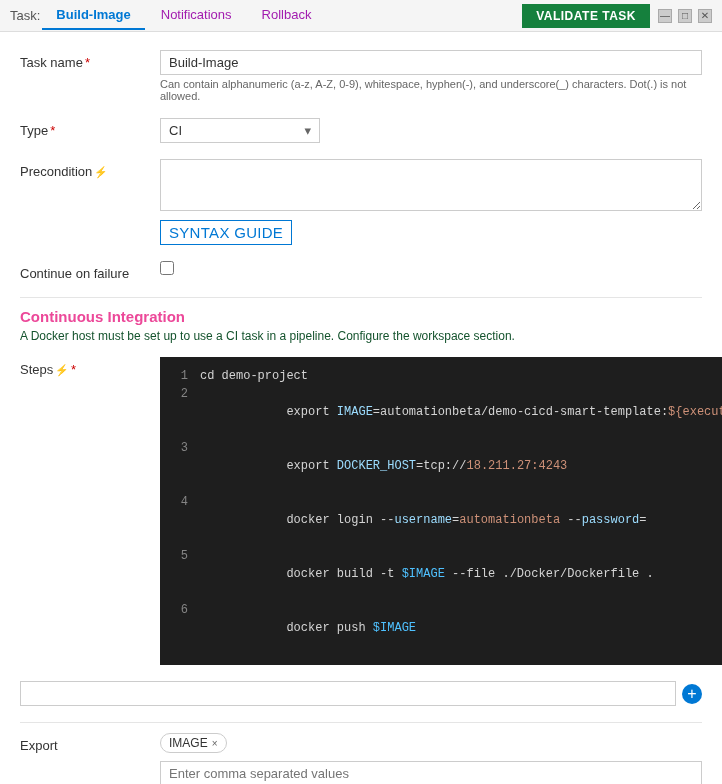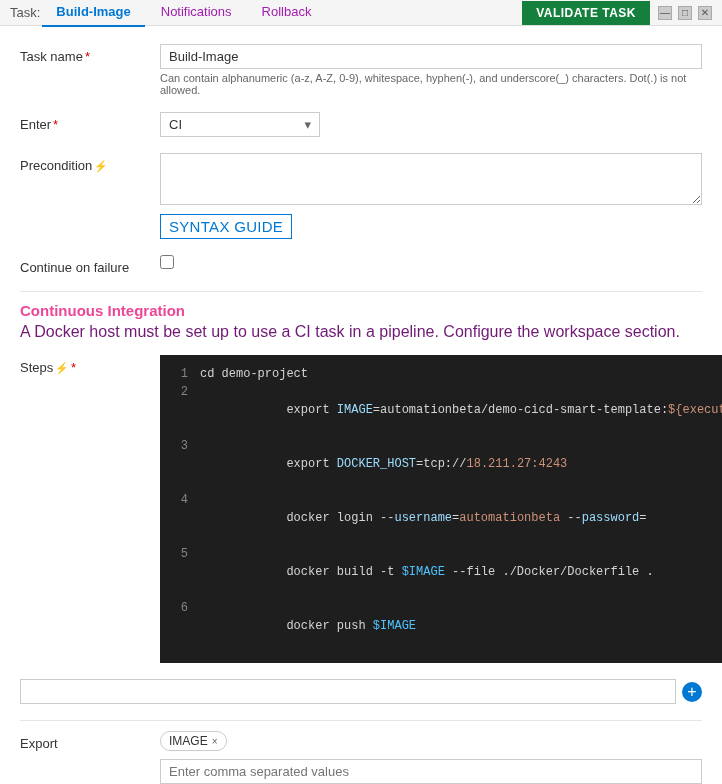--- a/index.html
+++ b/index.html
@@ -5,21 +5,21 @@
     * { box-sizing: border-box; margin: 0; padding: 0; }
     body { font-family: Arial, sans-serif; font-size: 13px; color: #333; background: #fff; width: 722px; min-height: 784px; overflow-x: hidden; }
 
     
     .header {
       display: flex;
       align-items: center;
       background: #f5f5f5;
       border-bottom: 1px solid #ddd;
       padding: 0 10px;
-      height: 26px;
+      height: 32px;
     }
     .tab {
       padding: 6px 14px;
       font-size: 13px;
       cursor: pointer;
       color: #a21caf;
       border-bottom: 2px solid transparent;
       margin-right: 2px;
     }
     .tab.active {
@@ -143,22 +143,22 @@
     }
 
     
     .section-title {
       font-size: 15px;
       font-weight: bold;
       color: #ec4899;
       margin-bottom: 4px;
     }
     .section-desc {
-      font-size: 16px;
-      color: #701a75;
+      font-size: 12px;
+      color: #14532d;
       margin-bottom: 14px;
     }
 
     
     .code-editor {
       background: #1e1e1e;
       color: #d4d4d4;
       font-family: 'Courier New', monospace;
       font-size: 12px;
       padding: 10px 0;
@@ -272,21 +272,21 @@
       <span>Task name</span><span class="required">*</span>
     </div>
     <div class="form-field">
       <input type="text" value="Build-Image" style="">
       <div class="hint-text">Can contain alphanumeric (a-z, A-Z, 0-9), whitespace, hyphen(-), and underscore(_) characters. Dot(.) is not allowed.</div>
     </div>
   </div>
 
   <div class="form-row">
     <div class="form-label">
-      <span>Enter</span><span class="required">*</span>
+      <span>Type</span><span class="required">*</span>
     </div>
     <div class="form-field">
       <div class="select-wrapper">
         <span>CI</span>
         <span class="select-arrow">▾</span>
       </div>
     </div>
   </div>
 
   <div class="form-row">

